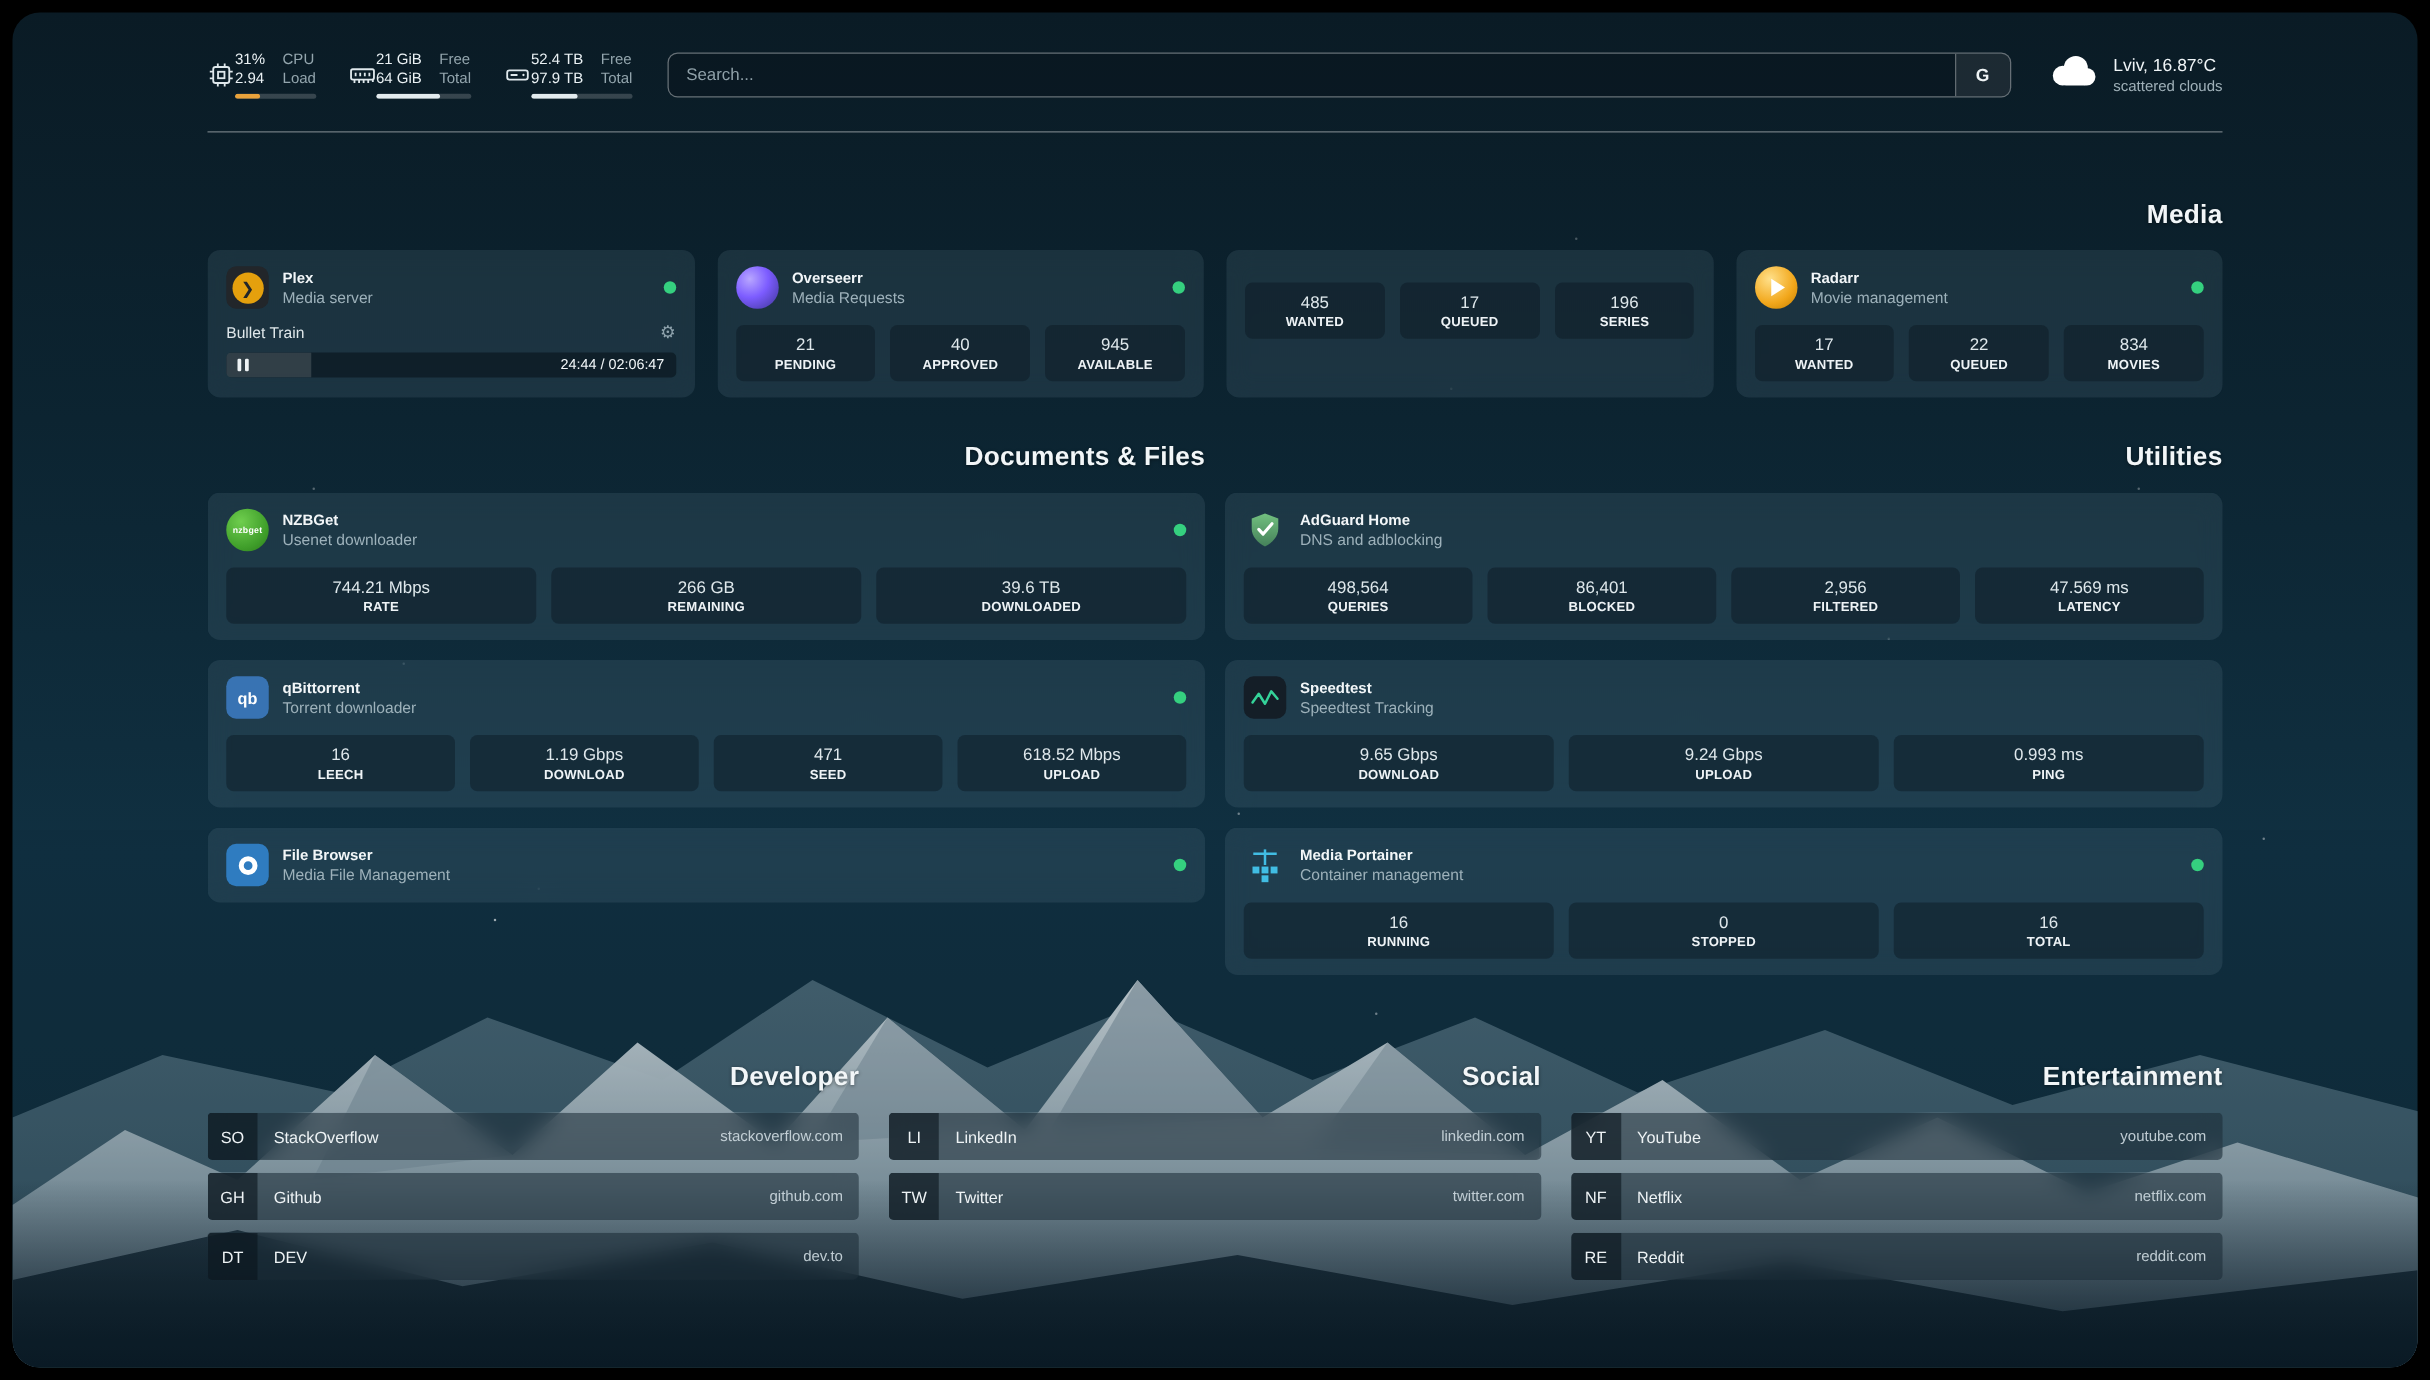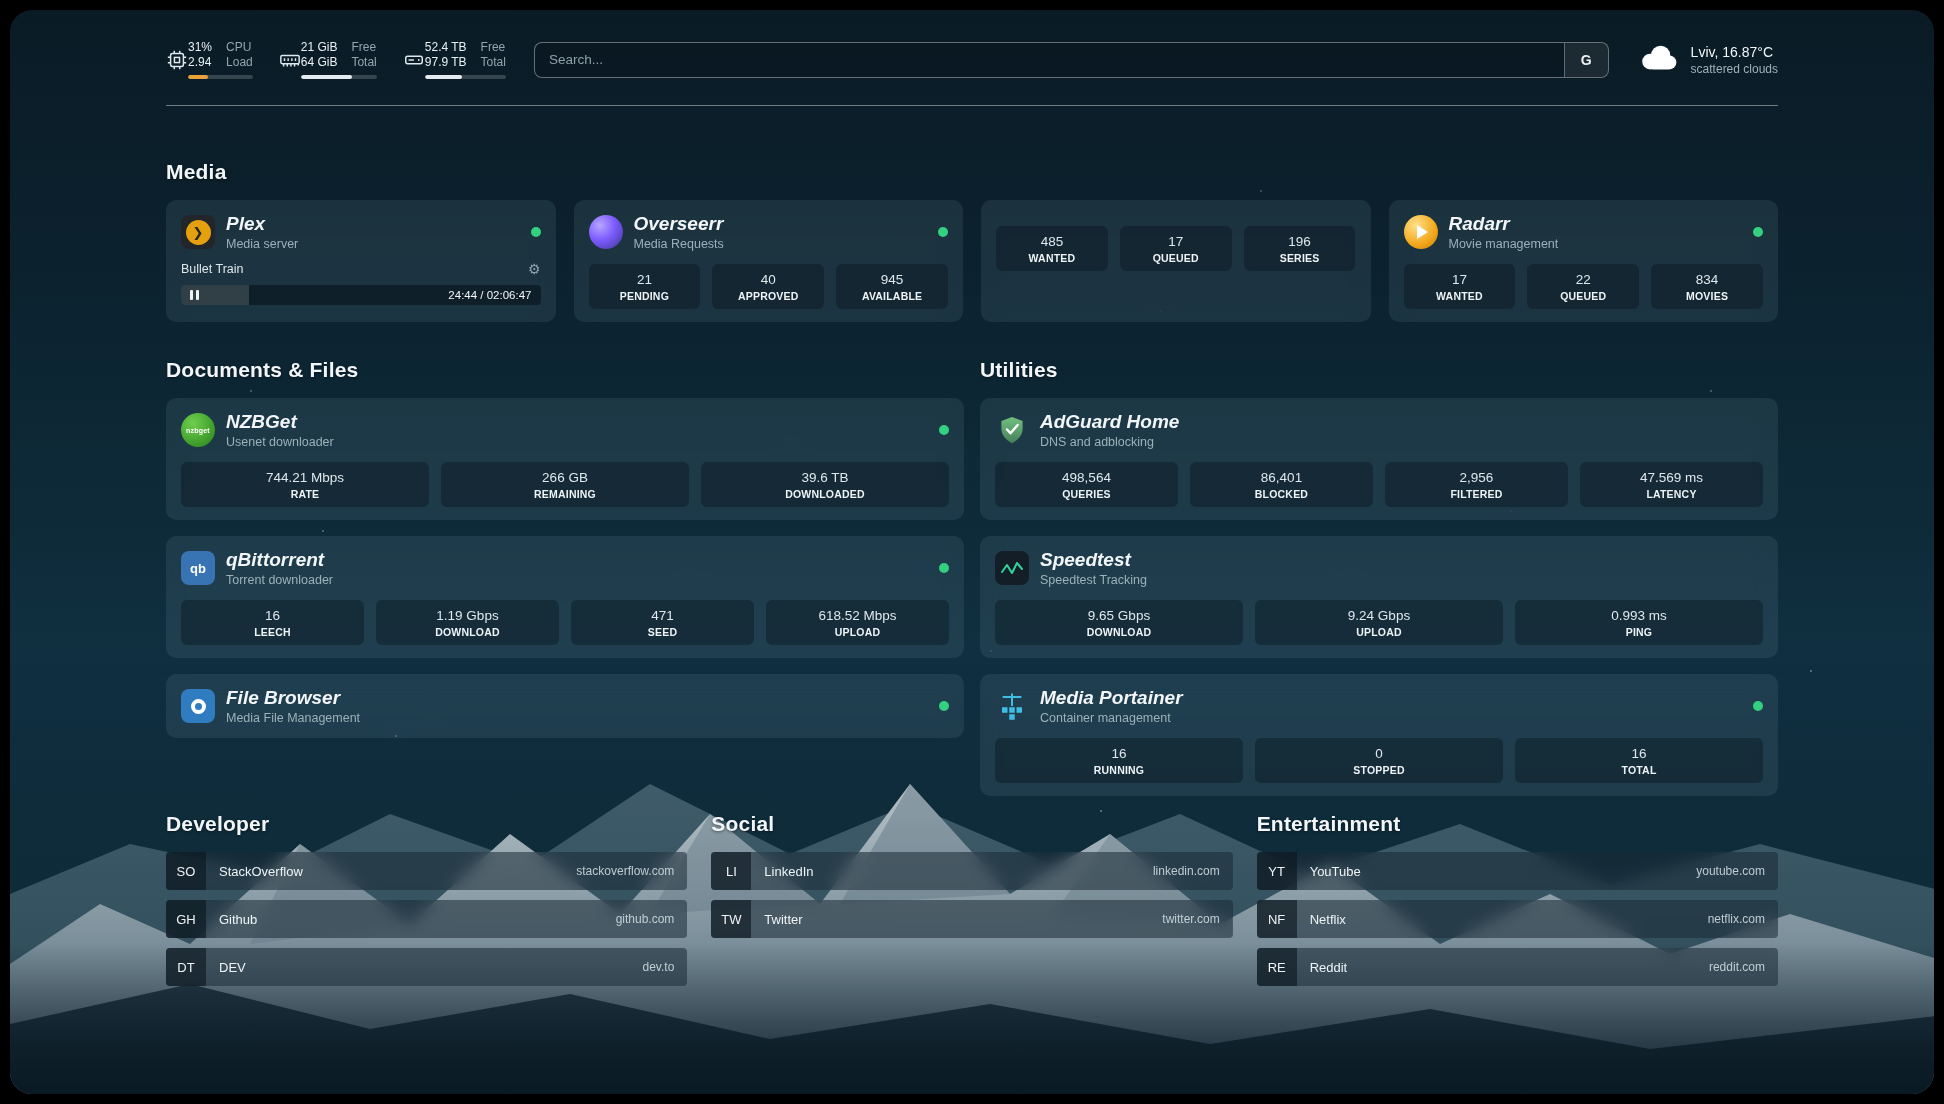--- a/index.html
+++ b/index.html
@@ -45,32 +45,32 @@
     color:#eef3f5; font-size:14px; font-weight:700; cursor:pointer; }
 
   .weather { flex:none; display:flex; align-items:center; gap:12px; cursor:pointer; }
   .weather-loc { font-size:14px; color:#f0f5f7; }
   .weather-cond { font-size:12px; color:#9fb0b8; margin-top:2px; }
 
   .divider { height:1px; background:rgba(255,255,255,.42); margin-top:26px; }
 
   
   h2.sec { font-size:21px; font-weight:600; color:#f2f6f8; letter-spacing:.2px;
-    text-shadow:0 1px 3px rgba(0,0,0,.45); margin-bottom:16px; }
+    text-shadow:0 1px 3px rgba(0,0,0,.45); margin-bottom:16px;text-align:right; }
   .section-media { margin-top:54px; }
   .media-grid { display:grid; grid-template-columns:repeat(4,1fr); gap:18px; }
   .two-col { margin-top:36px; display:grid; grid-template-columns:1fr 1fr; column-gap:16px; align-items:start; }
 
   
   .card { background:rgba(146,180,195,.12); border-radius:10px; padding:13px 15px;
     backdrop-filter:blur(10px); cursor:pointer; margin-bottom:16px; }
   .media-grid .card { margin-bottom:0; }
   .card-head { display:flex; align-items:center; gap:11px; }
   .titles { min-width:0; }
-  .svc-name { font-size:19px; font-weight:600; color:#f2f6f8;font-style:italic; }
+  .svc-name { font-size:12px; font-weight:600; color:#f2f6f8; }
   .svc-sub { font-size:12.5px; color:#9db1ba; margin-top:2px; }
   .dot { width:10px; height:10px; border-radius:50%; background:#35d07f; margin-left:auto; flex:none; }
 
   .app-icon { width:34px; height:34px; flex:none; border-radius:8px;
     display:flex; align-items:center; justify-content:center; }
 
   .stats { display:flex; gap:12px; margin-top:13px; }
   .stat { flex:1; background:rgba(9,22,30,.42); border-radius:6px; text-align:center; padding:8px 4px 7px; }
   .stat-value { font-size:13.5px; color:#dfe8ec; }
   .stat-label { font-size:10.5px; font-weight:700; color:#eef3f6; margin-top:3px; letter-spacing:.2px; }
@@ -101,21 +101,21 @@
   .nzbget-icon { border-radius:50%; background:radial-gradient(circle at 35% 30%, #6fce4e, #3f9e2a 65%, #2c7a1d); }
   .nzbget-txt { font-size:7px; font-weight:700; color:#fff; letter-spacing:.2px; }
   .qb-icon { background:#3873b3; }
   .qb-txt { font-size:13px; font-weight:700; color:#fff; }
   .fb-icon { background:#2f7cc0; }
   .fb-ring { display:block; width:15px; height:15px; border:4px solid #fff; border-radius:50%; }
   .speedtest-icon { background:#141e27; }
   .portainer-icon { background:transparent; }
 
   
-  .bookmarks { display:grid; grid-template-columns:1fr 1fr 1fr; gap:24px; }
+  .bookmarks { margin-top:54px; display:grid; grid-template-columns:1fr 1fr 1fr; gap:24px; }
   .bm-row { display:flex; align-items:center; height:38px; margin-bottom:10px; border-radius:4px;
     background:rgba(25,42,52,.55); backdrop-filter:blur(8px); overflow:hidden; cursor:pointer; }
   .bm-abbr { width:40px; height:100%; flex:none; display:flex; align-items:center; justify-content:center;
     background:rgba(10,20,28,.6); font-size:13px; color:#eef3f5; }
   .bm-name { margin-left:13px; font-size:13px; color:#eef3f5; }
   .bm-url { margin-left:auto; margin-right:13px; font-size:12px; color:#cfdbe1; opacity:.9; }
 </style>
 </head>
 <body>
 

